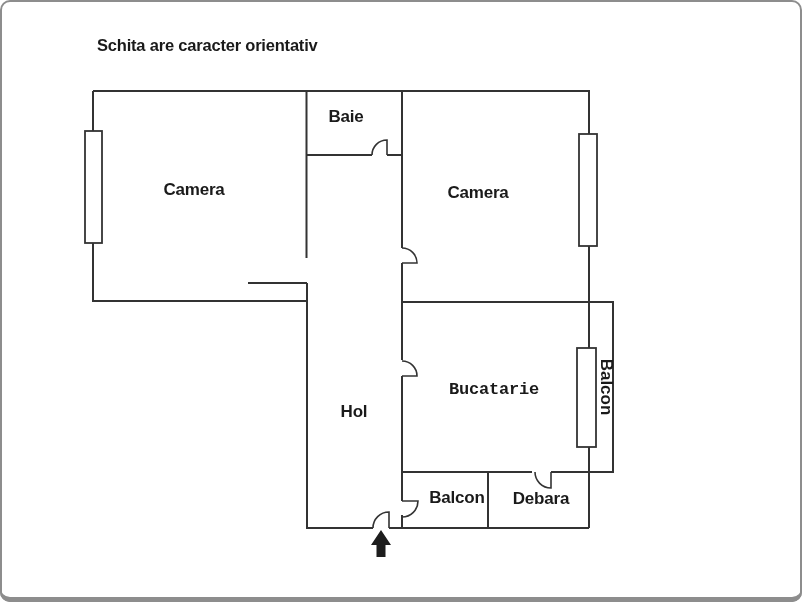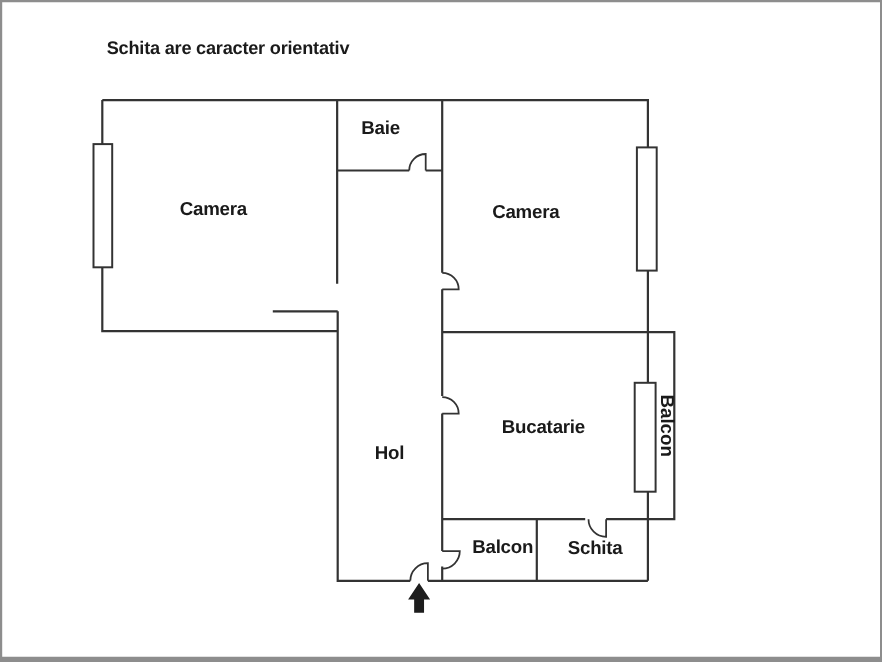--- a/index.html
+++ b/index.html
@@ -7,21 +7,21 @@
     --text:#1a1a1a;
     --border:#8d8d8d;
     --background:#ffffff;
   }
   html,body{margin:0;padding:0;background:#fff;}
   .canvas{
     position:relative;
     width:802px;height:602px;
     background:var(--background);
     box-shadow: inset 0 0 0 2px var(--border), inset 0 -5px 0 0 var(--border);
-    border-radius:0;
+    border-radius:10px;
     font-family:"Liberation Sans", sans-serif;
     overflow:hidden;
   }
   .plan-svg{position:absolute;left:0;top:0;}
   .wall{stroke:var(--wall);stroke-width:2;fill:none;}
   .door{stroke:var(--wall);stroke-width:1.6;fill:none;}
   .window{stroke:var(--wall);stroke-width:1.8;fill:var(--background);}
   .arrow{fill:#1d1d1d;stroke:none;}
   .label{
     position:absolute;
@@ -34,21 +34,21 @@
   }
   .title{
     left:97px;top:45px;
     transform:translate(0,-50%);
     font-size:16.5px;
   }
   .lbl-camera-left{left:194px;top:190px;}
   .lbl-baie{left:346px;top:117px;}
   .lbl-camera-right{left:478px;top:193px;}
   .lbl-hol{left:354px;top:412px;}
-  .lbl-bucatarie{left:494px;top:389px;}
+  .lbl-bucatarie{left:494px;top:389px;font-family:Liberation Mono, monospace;}
   .lbl-debara{left:457px;top:498px;}
   .lbl-camara{left:541px;top:499px;}
   .lbl-balcon{
     left:606px;top:387px;
     writing-mode:vertical-rl;
     letter-spacing:0;
   }
 </style>
 </head>
 <body>
@@ -91,14 +91,14 @@
   </svg>
 
   <div class="label title">Schita are caracter orientativ</div>
   <div class="label lbl-camera-left">Camera</div>
   <div class="label lbl-baie">Baie</div>
   <div class="label lbl-camera-right">Camera</div>
   <div class="label lbl-hol">Hol</div>
   <div class="label lbl-bucatarie">Bucatarie</div>
   <div class="label lbl-balcon">Balcon</div>
   <div class="label lbl-debara">Balcon</div>
-  <div class="label lbl-camara">Schita</div>
+  <div class="label lbl-camara">Debara</div>
 </div>
 
 </body></html>

